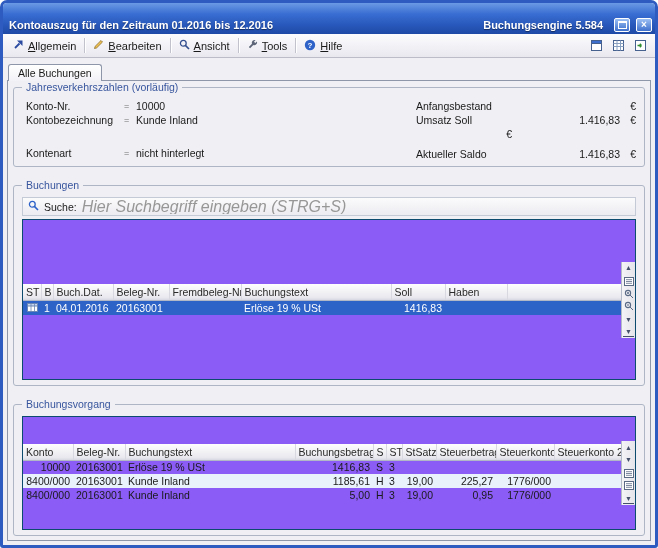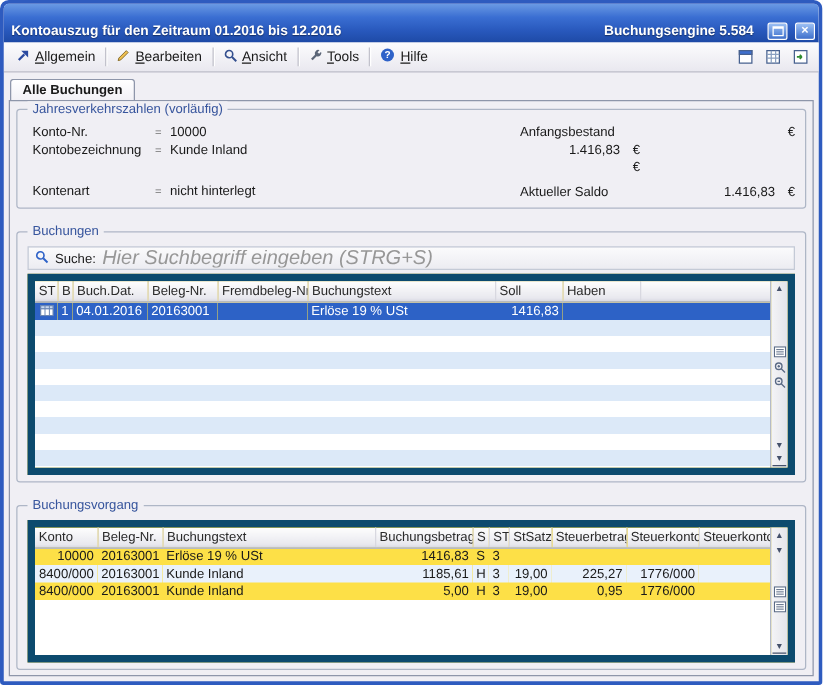--- a/index.html
+++ b/index.html
@@ -21,21 +21,21 @@
     background:linear-gradient(180deg,#fcfcfe,#e9e8ef);border-bottom:1px solid #bcbcc8;}
   .tbtn{display:flex;align-items:center;gap:4px;border:1px solid transparent;background:transparent;
     padding:2px 5px;font:inherit;font-size:11px;border-radius:2px;cursor:pointer;color:#1a1a1a;text-align:center;}
   .tlabel{display:inline-block;}
   .tlabel::first-letter{text-decoration:underline;}
   .tsep{width:1px;height:15px;background:#c2c2cc;box-shadow:1px 0 0 #fff;margin:0 2px;}
   .tright{margin-left:auto;display:flex;align-items:center;gap:5px;padding-right:2px;}
   .iconbtn{width:17px;height:17px;display:flex;align-items:center;justify-content:center;
     border:1px solid transparent;background:transparent;border-radius:2px;cursor:pointer;padding:0;}
   
-  .tabstrip{flex:0 0 19px;display:flex;align-items:center;padding:3px 5px 0;position:relative;z-index:2;font-weight:bold;}
+  .tabstrip{flex:0 0 19px;display:flex;align-items:flex-end;padding:3px 5px 0;position:relative;z-index:2;}
   .tab{height:17px;box-sizing:border-box;padding:2px 9px 0;margin-bottom:-1px;cursor:pointer;
     background:linear-gradient(180deg,#ffffff,#f2f1f6);border:1px solid #8e96aa;border-bottom:none;
     border-radius:3px 3px 0 0;font-size:10.5px;}
   .tabpage{flex:1;margin:0 4px 4px;border:1px solid #8e96aa;background:#f0eff4;
     padding:6px 5px 4px;display:flex;flex-direction:column;gap:18px;min-height:0;}
   
   .group{position:relative;border:1px solid #aeb6c6;border-radius:3px;box-sizing:border-box;padding:11px 8px 5px;}
   .legend{position:absolute;top:-7px;left:8px;background:#f0eff4;padding:0 4px;color:#37559d;line-height:13px;}
   
   .g1{flex:0 0 76px;display:flex;}
@@ -50,21 +50,21 @@
   .rval{width:80px;text-align:right;}
   .rcur{width:16px;text-align:right;}
   .rgap{margin-top:6px;}
   
   .g2{flex:1;display:flex;flex-direction:column;min-height:0;}
   .searchbar{flex:0 0 17px;display:flex;align-items:center;gap:5px;padding:0 5px;margin-bottom:3px;
     border:1px solid #c4cad6;background:linear-gradient(180deg,#fbfbfc,#ececf1);}
   .searchinput{flex:1;border:0;background:transparent;font-family:inherit;font-size:16px;font-style:italic;
     color:#8a8a8a;outline:none;height:14px;padding:0;}
   .searchinput::placeholder{color:#979797;font-style:italic;opacity:1;}
-  .tablebox{flex:1;display:flex;border:6px solid #0c4a6e;background:#fde047;min-height:0;}
+  .tablebox{flex:1;display:flex;border:1px solid #0c4a6e;background:#8b5cf6;min-height:0;align-items:center;}
   .tcol{flex:1;display:flex;flex-direction:column;min-width:0;}
   table{border-collapse:collapse;table-layout:fixed;width:100%;font-size:10.5px;}
   th{font-weight:normal;text-align:left;height:16px;box-sizing:border-box;padding:0 3px;color:#2a2a2a;
     background:linear-gradient(180deg,#fefefe,#e8e8ee 85%,#d8d8e2);
     border-right:1px solid #d8d8e0;border-bottom:1px solid #b2b8c6;overflow:hidden;white-space:nowrap;}
   th:last-child{border-right:none;}
   td{height:14px;box-sizing:border-box;padding:0 3px;overflow:hidden;white-space:nowrap;}
   .r{text-align:right;}
   tr.sel td{background:#2d62c6;color:#fff;}
   tr.alt td{background:#e9f1fb;}
@@ -181,20 +181,21 @@
           <span class="fval">nicht hinterlegt</span>
         </div>
       </div>
       <div class="g1right">
         <div class="rrow">
           <span class="rlabel">Anfangsbestand</span>
           <span class="rval"></span>
           <span class="rcur">€</span>
         </div>
         <div class="rrow">
+          <span class="rlabel">Umsatz Soll</span>
           <span class="rval">1.416,83</span>
           <span class="rcur">€</span>
         </div>
         <div class="rrow">
           <span class="rval"></span>
           <span class="rcur">€</span>
         </div>
         <div class="rrow rgap">
           <span class="rlabel">Aktueller Saldo</span>
           <span class="rval">1.416,83</span>

